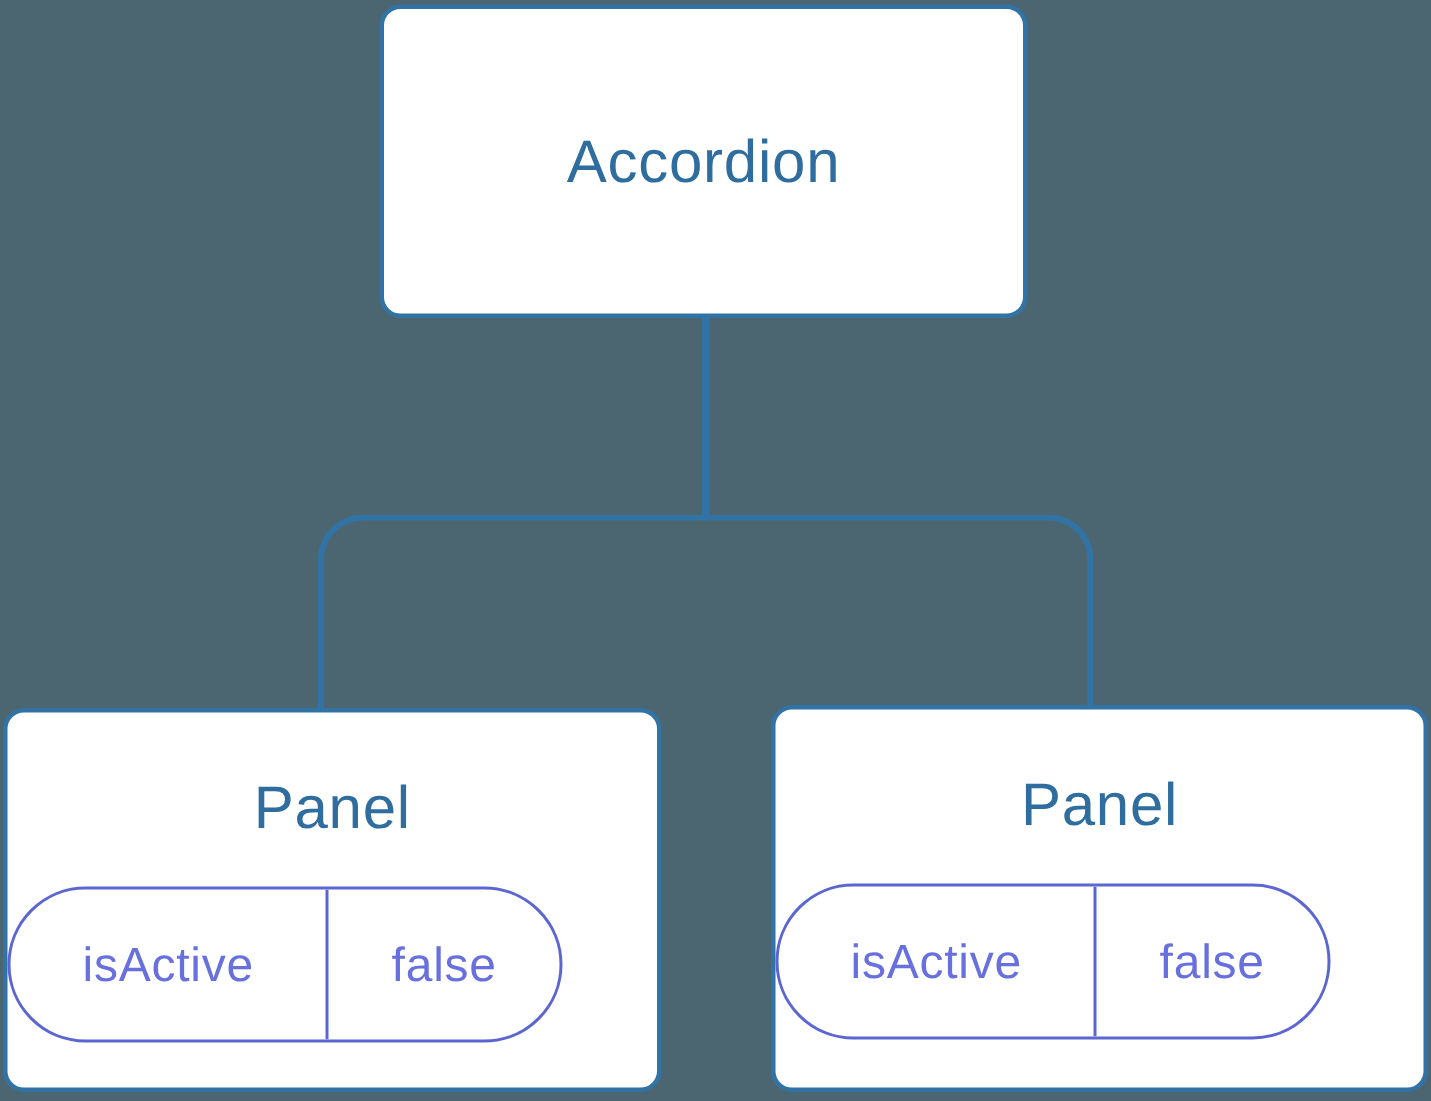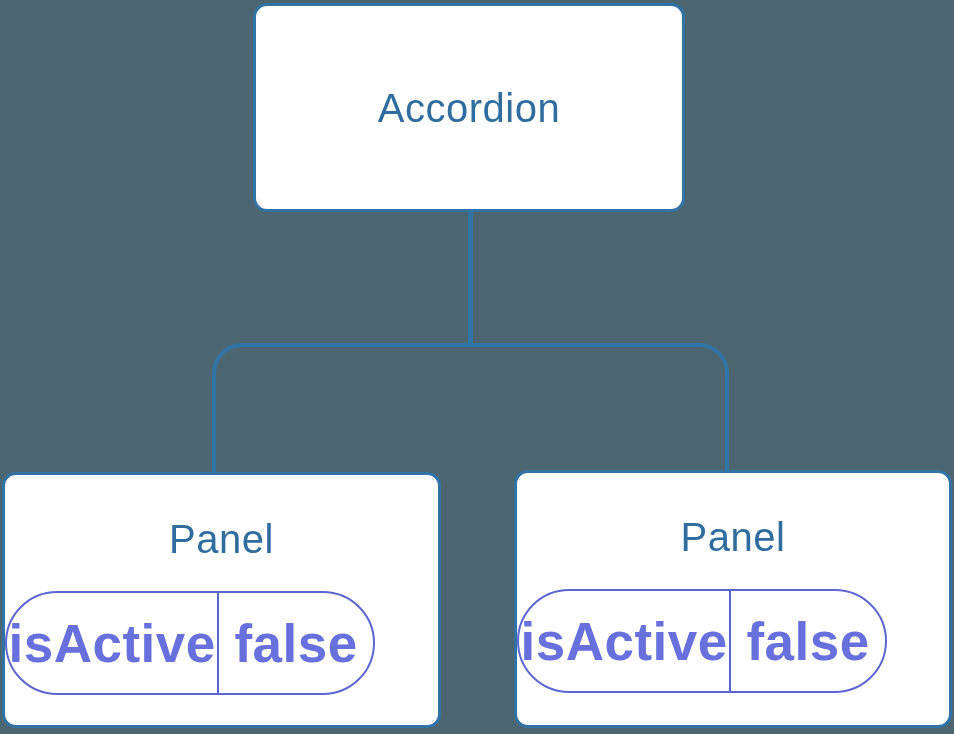--- a/index.html
+++ b/index.html
@@ -72,22 +72,22 @@
     border-radius: 52px;
     display: flex;
     overflow: hidden;
     background: #ffffff;
   }
   .state-cell {
     display: flex;
     align-items: center;
     justify-content: center;
     color: var(--state-text, #6770DD);
-    font-size: 53px;
-    font-weight: 700;
+    font-size: 32px;
+    font-weight: 400;
     letter-spacing: 0.5px;
   }
   .state-cell.key {
     flex: 0 0 58%;
     border-right: 2.5px solid var(--state-border, #5C66D1);
   }
   .state-cell.value { flex: 1 1 auto; }
 </style>
 </head>
 <body>

